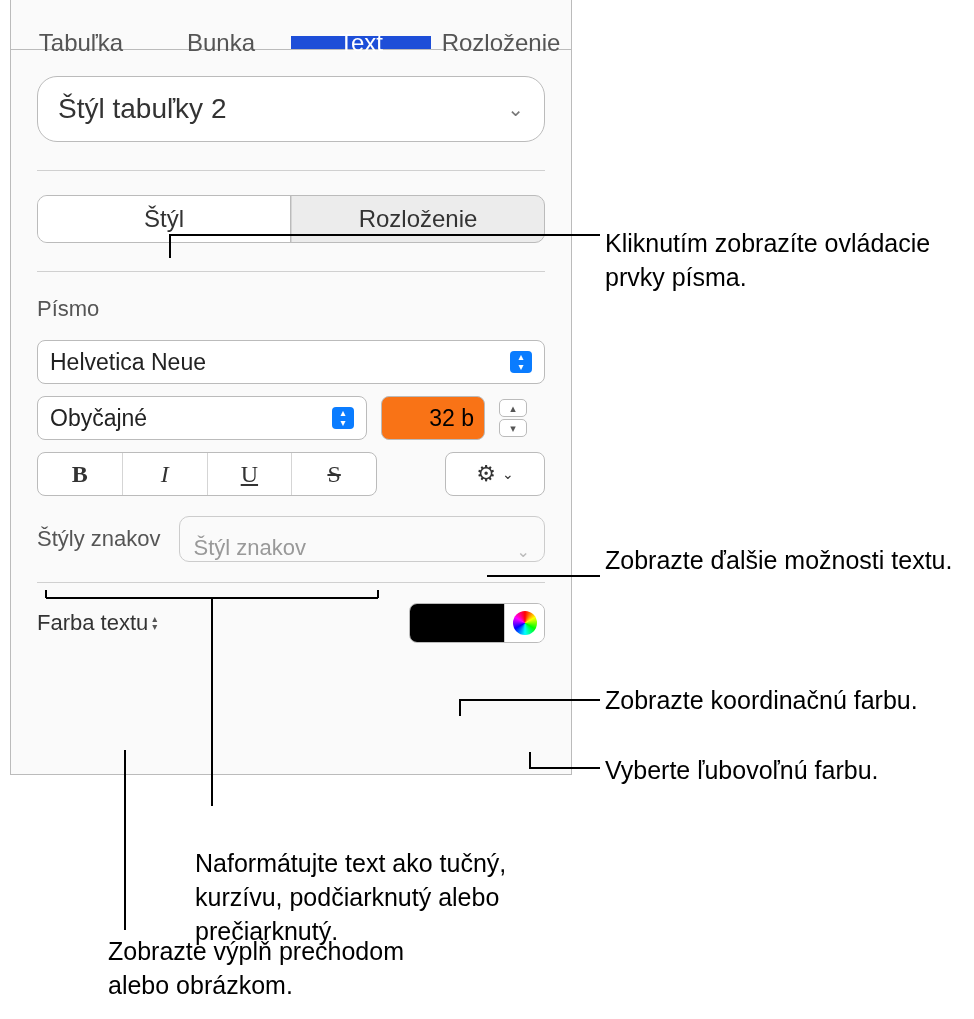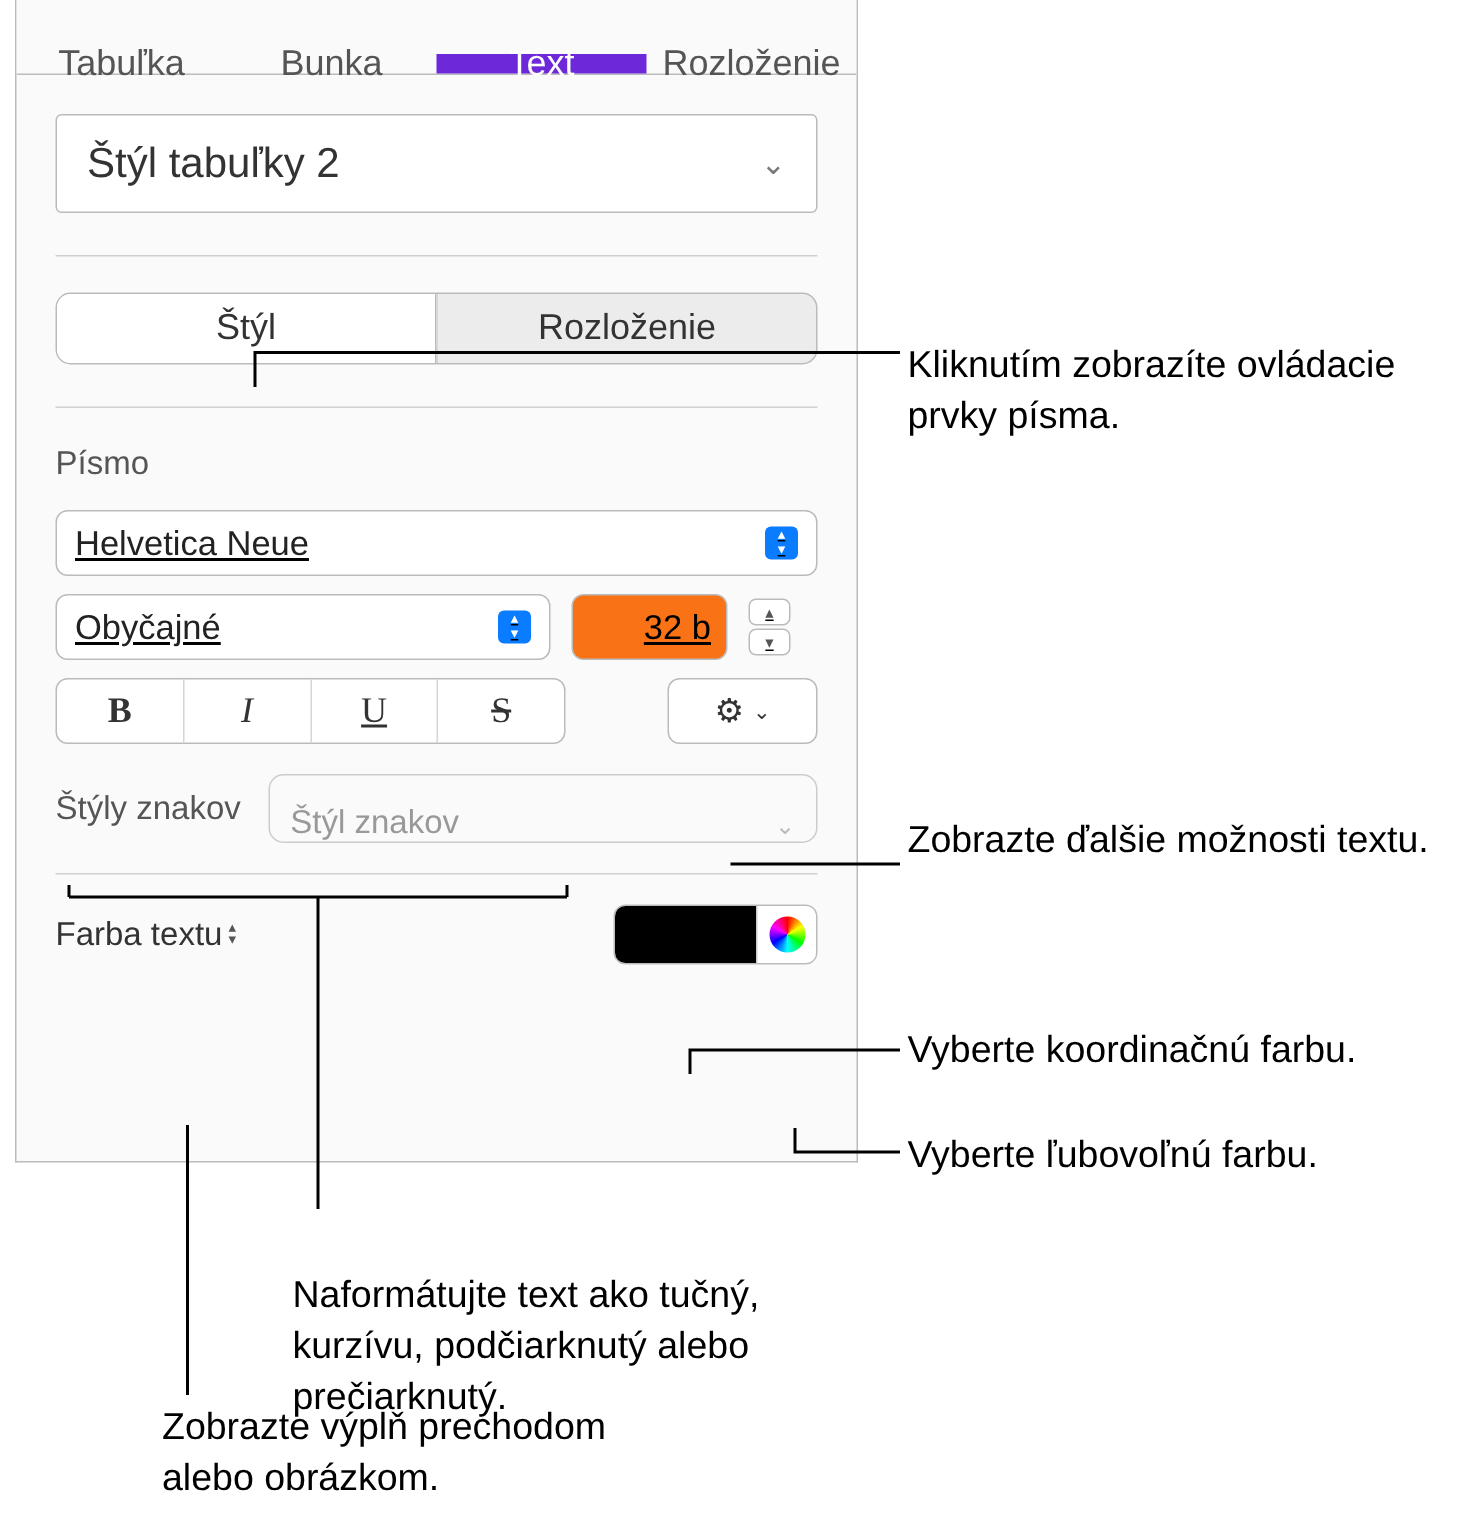--- a/index.html
+++ b/index.html
@@ -41,30 +41,30 @@
     margin-top: 36px;
   }
   .tab + .tab::before {
     content: "";
     position: absolute;
     left: 0; top: 10px; bottom: 10px;
     width: 1px;
     background: #ccc;
   }
   .tab.active {
-    background: #6d28d9;
+    background: #1d4ed8;
     color: #fff;
   }
   .body { padding: 26px 26px 20px 26px; }
   .style-select {
     width: 100%;
     height: 66px;
     background: #fff;
     border: 1px solid #bbb;
-    border-radius: 4px;
+    border-radius: 20px;
     display: flex;
     align-items: center;
     padding: 0 20px;
     font-size: 28px;
     color: #333;
     justify-content: space-between;
     cursor: pointer;
     gap: 20px;
   }
   .chev-down {
@@ -97,21 +97,20 @@
   .section-label {
     font-size: 22px;
     color: #555;
     margin-bottom: 18px;
   }
   .font-row {
     display: flex;
     align-items: center;
     gap: 14px;
     margin-bottom: 12px;
-    text-decoration: underline;
   }
   .select {
     height: 44px;
     background: #fff;
     border: 1px solid #bbb;
     border-radius: 8px;
     display: flex;
     align-items: center;
     padding: 0 12px;
     font-size: 23px;
@@ -387,21 +386,21 @@
           <div class="wheel"></div>
         </div>
       </div>
     </div>
 
   </div>
 </div>
 
 <div class="callout" style="left:605px; top:203px;margin-top:24px;">Kliknutím zobrazíte ovládacie prvky písma.</div>
 <div class="callout" style="left:605px; top:544px;">Zobrazte ďalšie možnosti textu.</div>
-<div class="callout" style="left:605px; top:684px;">Vyberte koordinačnú farbu.</div>
+<div class="callout" style="left:605px; top:684px;">Zobrazte koordinačnú farbu.</div>
 <div class="callout" style="left:605px; top:754px;">Vyberte ľubovoľnú farbu.</div>
 <div class="callout" style="left:195px; top:847px; width:370px;">Naformátujte text ako tučný, kurzívu, podčiarknutý alebo prečiarknutý.</div>
 <div class="callout" style="left:108px; top:935px; width:340px;">Zobrazte výplň prechodom alebo obrázkom.</div>
 
 <svg class="leads">
 
   <path class="lead" d="M600 235 L170 235 L170 258"></path>
 
   <path class="lead" d="M600 576 L530 576 L487 576"></path>
 

